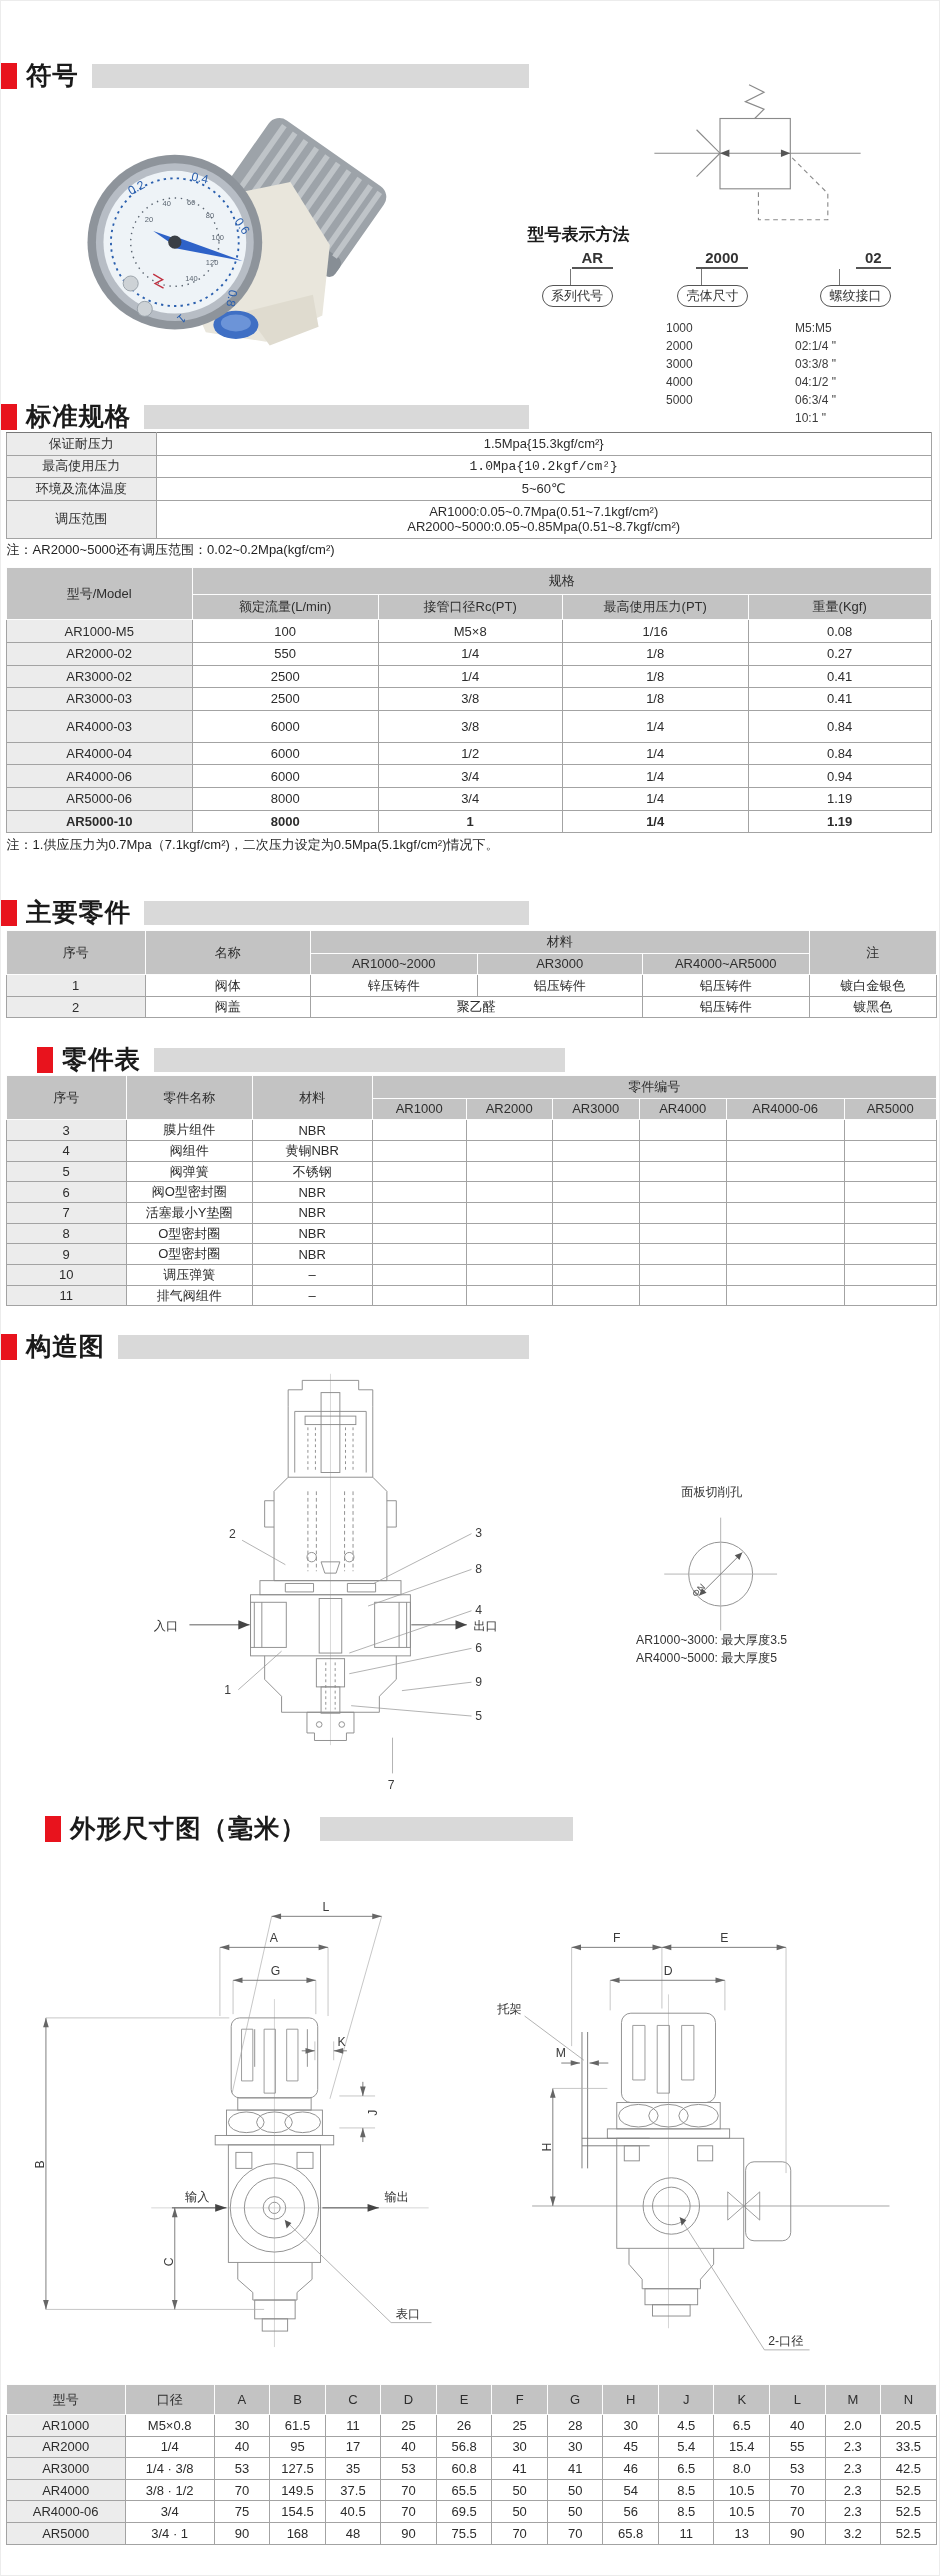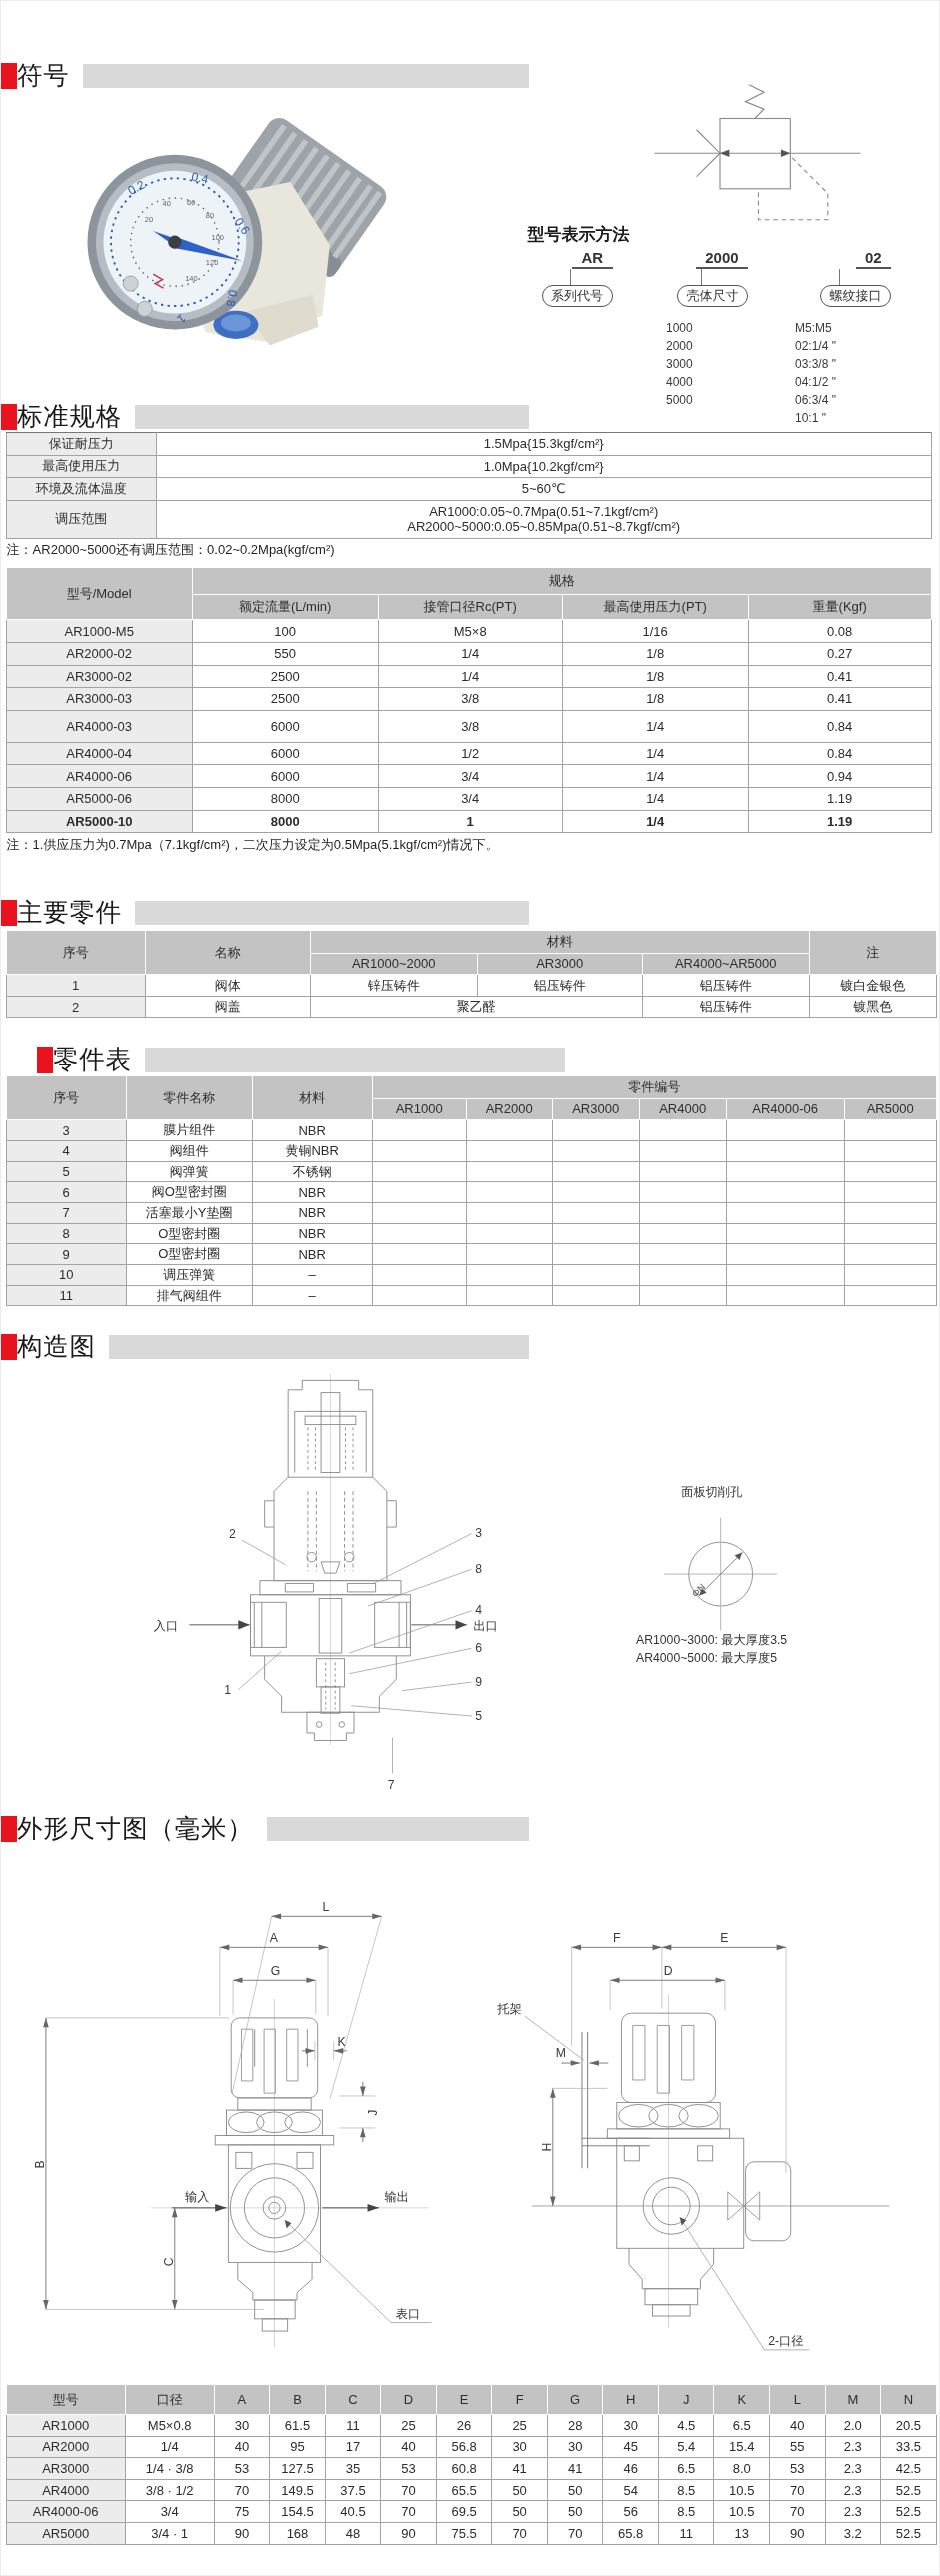--- a/index.html
+++ b/index.html
@@ -2,21 +2,21 @@
 <html style="font-size:15px"><head>
 <meta charset="utf-8">
 <style>
   html,body{margin:0;padding:0;background:#fff;}
   .page{position:relative;width:940px;height:2576px;background:#ffffff;
         font-family:"Liberation Sans","DejaVu Sans",sans-serif;color:#222;overflow:hidden;
         border:0.9px solid #ececec;box-sizing:border-box;}
   
   .sec-header{position:absolute;left:0;display:flex;align-items:center;width:528px;height:34px;}
   .sec-header .red-sq{width:16px;height:25.4px;background:#e8131d;flex:none;}
-  .sec-header .sec-title{font-size:25.4px;font-weight:normal;color:#1a1a1a;margin-left:0;letter-spacing:0.9px;white-space:nowrap;}
+  .sec-header .sec-title{font-size:25.4px;font-weight:bold;color:#1a1a1a;margin-left:9px;letter-spacing:0.9px;white-space:nowrap;}
   .sec-header .bar{flex:1;height:24.4px;background:#d9d9d9;margin-left:13px;}
   
   table.t{position:absolute;border-collapse:collapse;table-layout:fixed;background:#fff;
           border-top:1.9px solid #6f6f6f;border-bottom:1.9px solid #6f6f6f;}
   table.t th{background:#c3c3c3;border:1.9px solid #fdfdfd;font-weight:normal;color:#2e2e2e;
              font-size:13px;padding:0;white-space:nowrap;overflow:hidden;}
   table.t td{background:#fff;border:0.9px solid #a3a3a3;border-top:1.9px solid #787878;
              text-align:center;font-size:13px;color:#2c2c2c;padding:0 1.9px;white-space:nowrap;overflow:hidden;}
   table.t td.lbl{background:#ececec;}
   .note{position:absolute;font-size:13px;color:#1f1f1f;white-space:nowrap;}
@@ -159,21 +159,21 @@
         <col style="width:150px">
         <col>
       </colgroup>
     <tbody id="spec-tbody">
         <tr style="height: 22.6px;">
           <td class="lbl">保证耐压力</td>
           <td>
             <div>1.5Mpa{15.3kgf/cm²}</div>
           </td>
         </tr>
-        <tr style="height: 22.6px;">
+        <tr style="height: 22.6px; font-family: Liberation Mono, monospace;">
           <td class="lbl">最高使用压力</td>
           <td>
             <div>1.0Mpa{10.2kgf/cm²}</div>
           </td>
         </tr>
         <tr style="height: 22.6px;">
           <td class="lbl">环境及流体温度</td>
           <td>
             <div>5~60℃</div>
           </td>
@@ -550,21 +550,21 @@
 
     <text x="122" y="277" class="cjk-t">入口</text>
     <text x="462" y="277" class="cjk-t">出口</text>
 
     <text x="683" y="135" class="cjk-t">面板切削孔</text>
     <text x="694" y="240" font-size="10" fill="#555" transform="rotate(-45 700 236)">ΦN</text>
     <text x="635" y="292" class="cjk-t">AR1000~3000: 最大厚度3.5</text>
     <text x="635" y="312" class="cjk-t">AR4000~5000: 最大厚度5</text>
   </svg>
 
-  <div class="sec-header" style="top:1811px;">
+  <div class="sec-header" style="top:1811px;padding-left:44px;">
     <div class="red-sq"></div>
     <div class="sec-title">外形尺寸图（毫米）</div>
     <div class="bar"></div>
   </div>
 
   <svg class="drawing" style="left:28px;top:1857px;" width="884" height="522" viewBox="0 0 940 555">
     <g stroke="#8c8c8c" fill="none" stroke-width="1">
 
       <line x1="261" y1="150" x2="261" y2="520" stroke="#c0c0c0" stroke-width="0.7"></line>
       <line x1="130" y1="372" x2="425" y2="372" stroke="#c0c0c0" stroke-width="0.7"></line>

